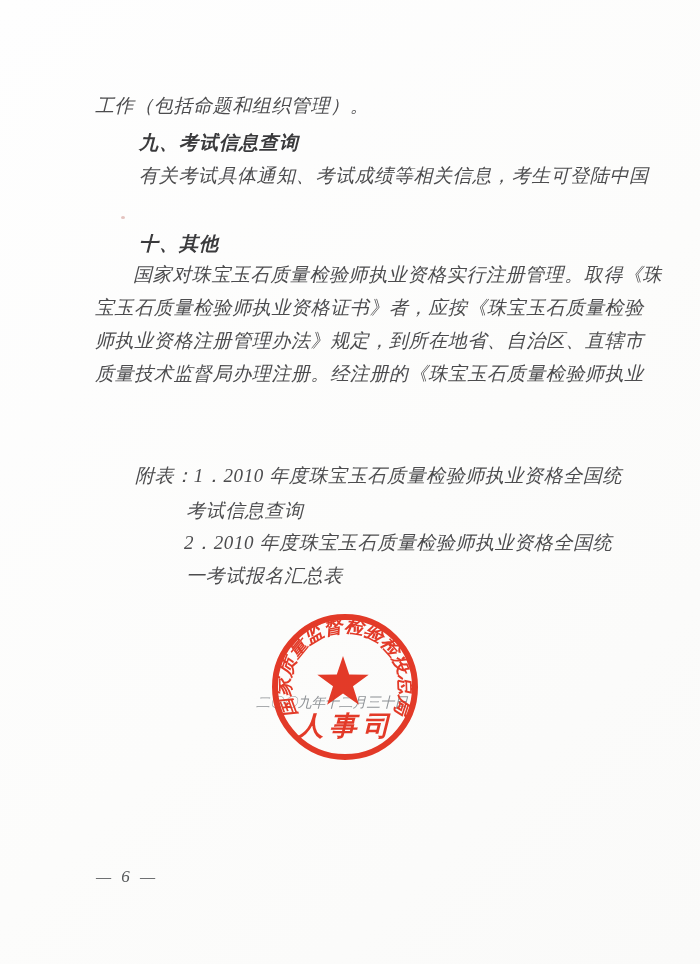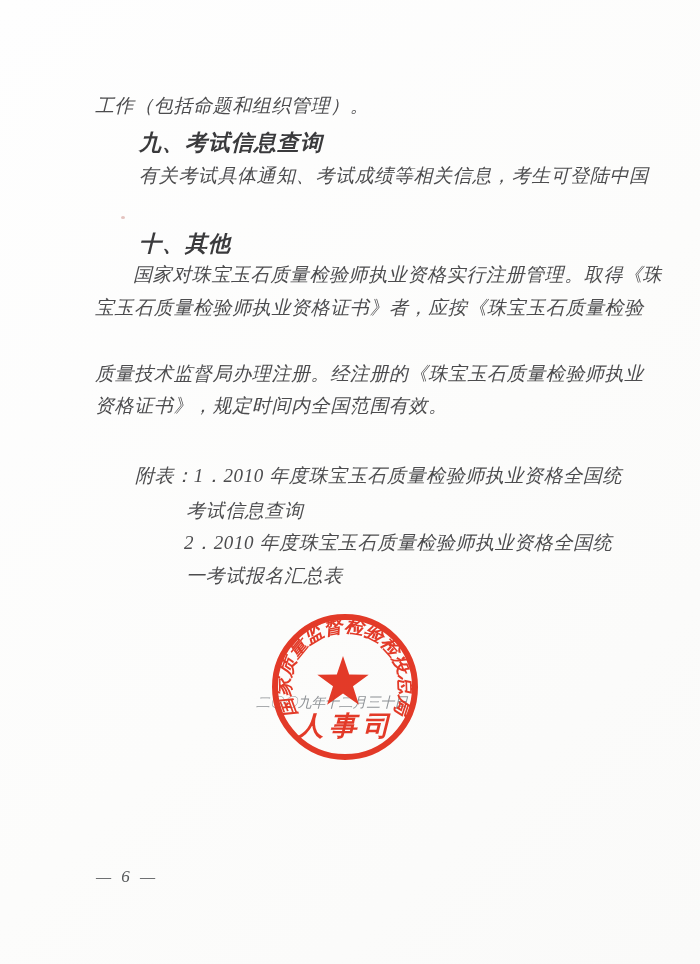--- a/index.html
+++ b/index.html
@@ -19,21 +19,21 @@
     position:absolute;
     white-space:nowrap;
     font-size:19px;
     letter-spacing:0.6px;
     color:#4c4c4e;
     line-height:24px;
   }
   .heading{
     font-weight:bold;
     color:#3a3a3c;
-    font-size:22px;
+    font-size:19px;
     letter-spacing:1px;
   }
   .date-line{
     position:absolute;
     left:256px;top:694px;
     font-size:14px;
     letter-spacing:-0.2px;
     color:#8f9397;
     white-space:nowrap;
     z-index:1;
@@ -68,22 +68,22 @@
 <div class="page">
 
   <div class="line" style="left:95px;top:94px">工作（包括命题和组织管理）。</div>
 
   <div class="line heading" style="left:139px;top:131px">九、考试信息查询</div>
   <div class="line" style="left:139px;top:164px">有关考试具体通知、考试成绩等相关信息，考生可登陆中国</div>
 
   <div class="line heading" style="left:139px;top:232px">十、其他</div>
   <div class="line" style="left:95px;top:296px">宝玉石质量检验师执业资格证书》者，应按《珠宝玉石质量检验</div>
   <div class="line" style="left:133px;top:263px">国家对珠宝玉石质量检验师执业资格实行注册管理。取得《珠</div>
+  <div class="line" style="left:95px;top:329px">师执业资格注册管理办法》规定，到所在地省、自治区、直辖市</div>
   <div class="line" style="left:95px;top:362px">质量技术监督局办理注册。经注册的《珠宝玉石质量检验师执业</div>
-  <div class="line" style="left:95px;top:394px">资格证书》，规定时间内全国范围有效。</div>
 
   <div class="line" style="left:135px;top:464px">附表：1．2010 年度珠宝玉石质量检验师执业资格全国统</div>
   <div class="line" style="left:186px;top:499px">考试信息查询</div>
   <div class="line" style="left:184px;top:531px">2．2010 年度珠宝玉石质量检验师执业资格全国统</div>
   <div class="line" style="left:186px;top:564px">一考试报名汇总表</div>
 
   <div class="date-line">二〇〇九年十二月三十日</div>
 
   <svg class="seal" viewBox="0 0 220 220">
     <circle cx="110" cy="110" r="70" fill="none" stroke="#e23320" stroke-width="6"></circle>

